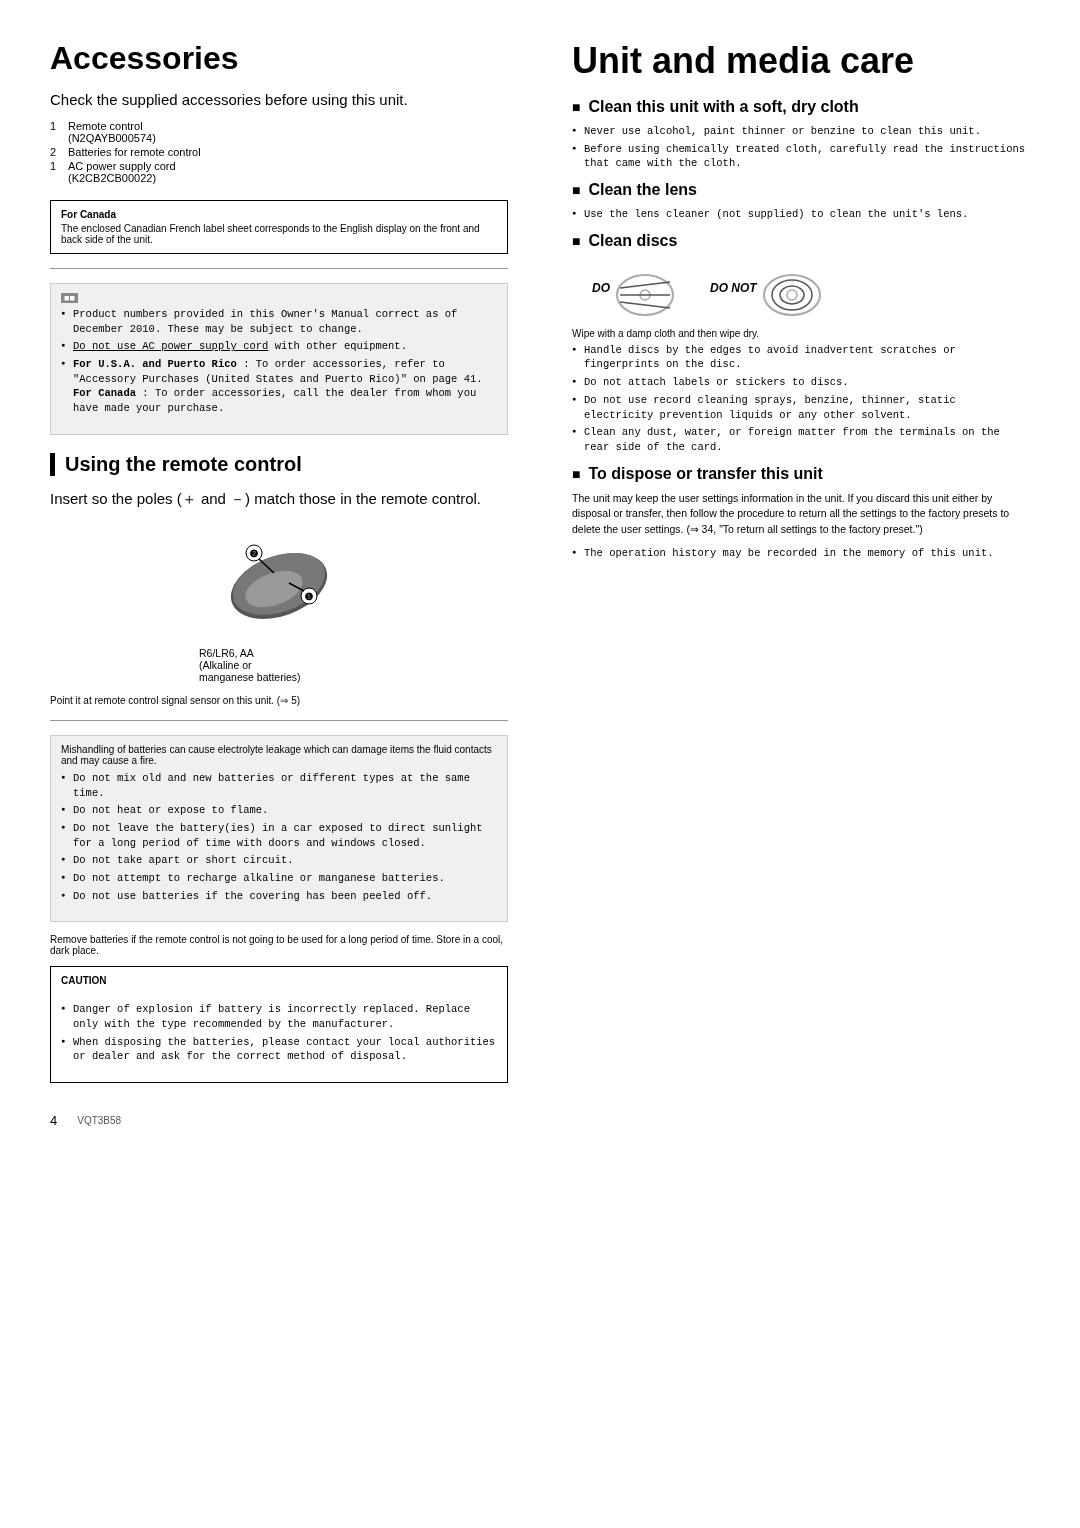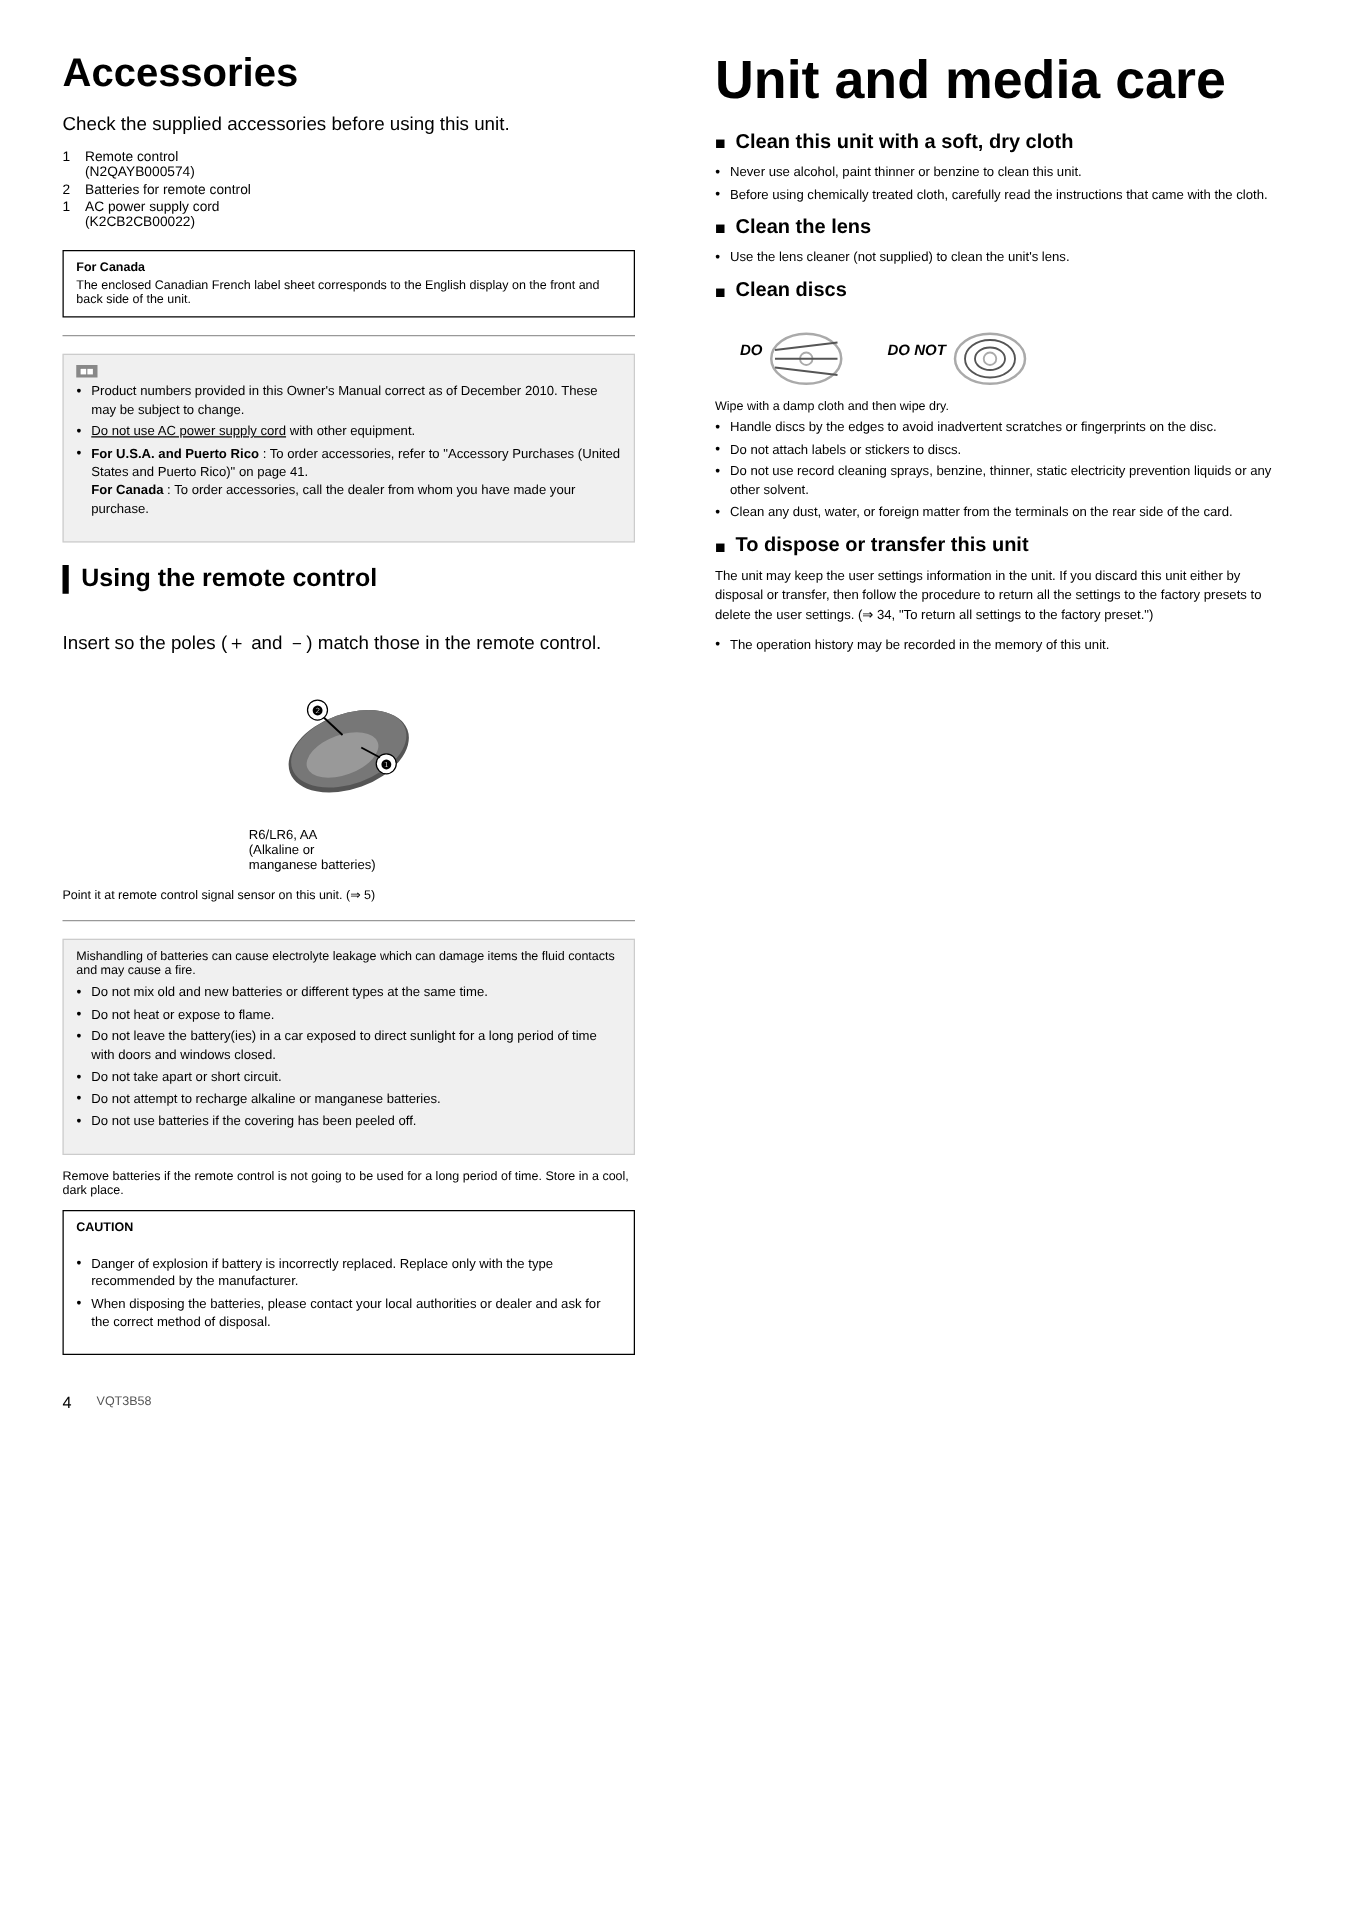--- a/index.html
+++ b/index.html
@@ -26,21 +26,21 @@
       flex: 1;
       min-width: 0;
     }
     h1.section-title {
       font-size: 32px;
       font-weight: bold;
       margin-bottom: 14px;
       font-family: Arial, Helvetica, sans-serif;
     }
     h2.section-title-right {
-      font-size: 43px;
+      font-size: 36px;
       font-weight: bold;
       margin-bottom: 16px;
       font-family: Arial, Helvetica, sans-serif;
     }
     h3.subsection {
       font-size: 16px;
       font-weight: bold;
       margin-bottom: 8px;
       display: flex;
       align-items: center;
@@ -93,32 +93,33 @@
     .bullet-list {
       list-style: none;
       font-size: 10.5px;
       margin-bottom: 10px;
     }
     .bullet-list li {
       padding-left: 12px;
       position: relative;
       margin-bottom: 3px;
       line-height: 1.4;
+      font-family: Liberation Mono, monospace;
     }
     .bullet-list li::before {
       content: '●';
       position: absolute;
       left: 0;
       font-size: 7px;
       top: 2px;
     }
     .using-remote-section {
       border-left: 5px solid #000;
       padding-left: 10px;
-      margin: 18px 0 30px 0;
+      margin: 18px 0 14px 0;
     }
     .using-remote-section h2 {
       font-size: 20px;
       font-weight: bold;
     }
     .remote-image-area {
       display: flex;
       flex-direction: column;
       align-items: center;
       margin: 12px 0;

